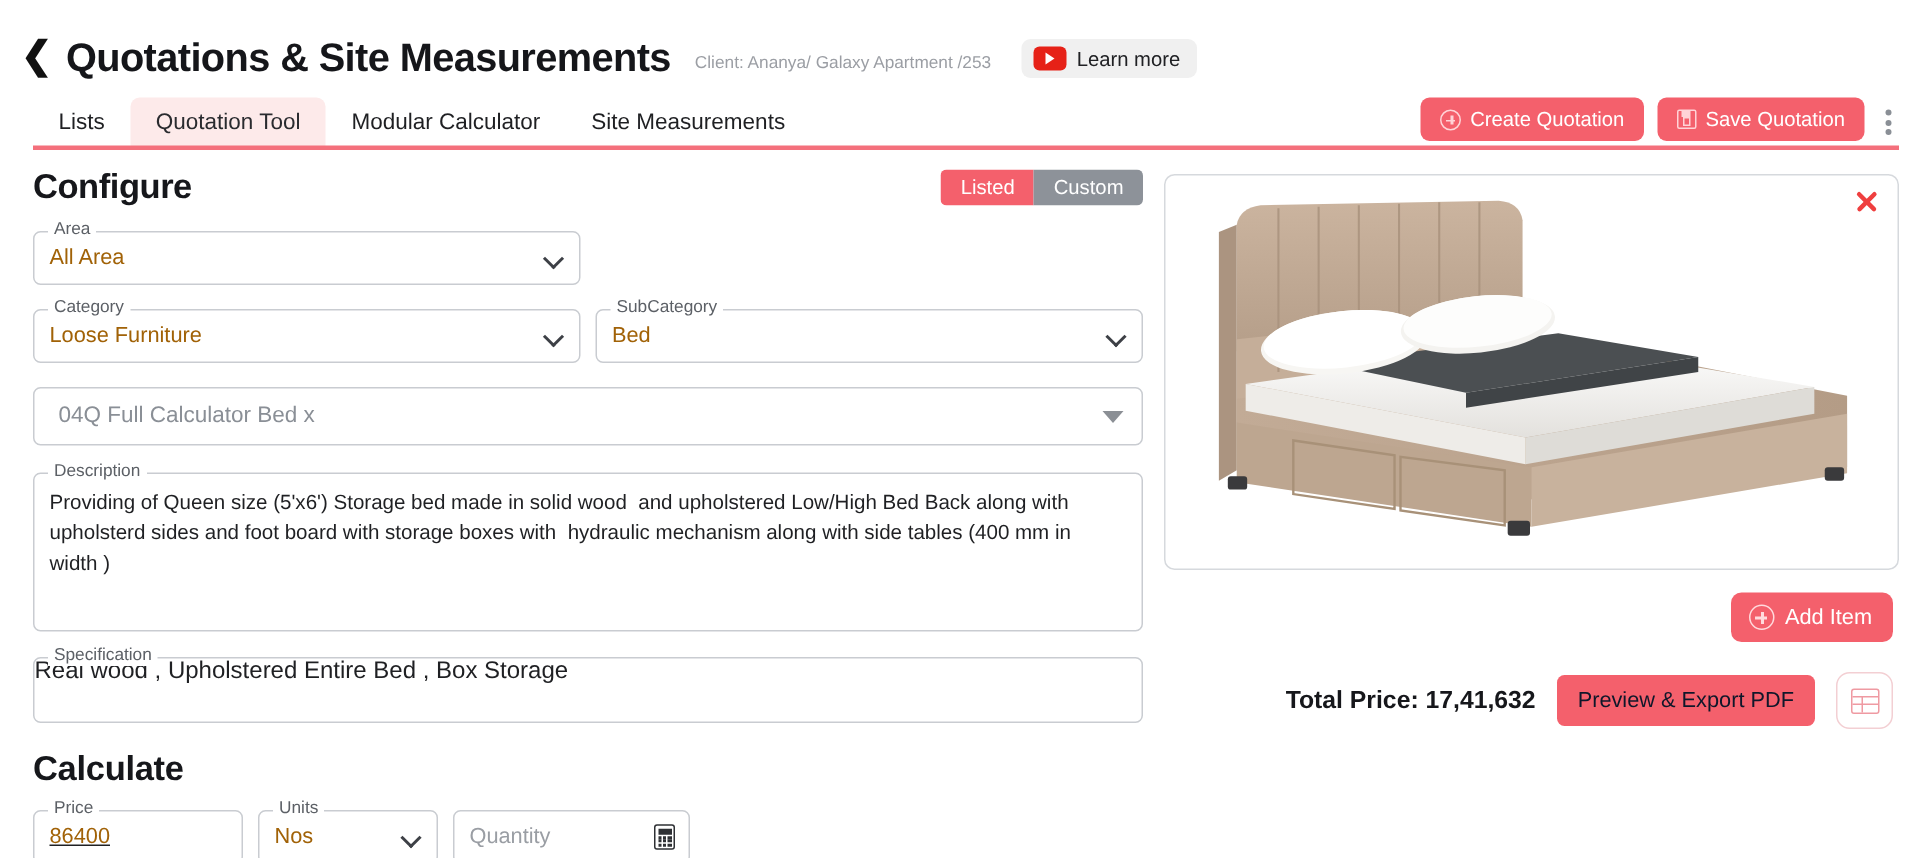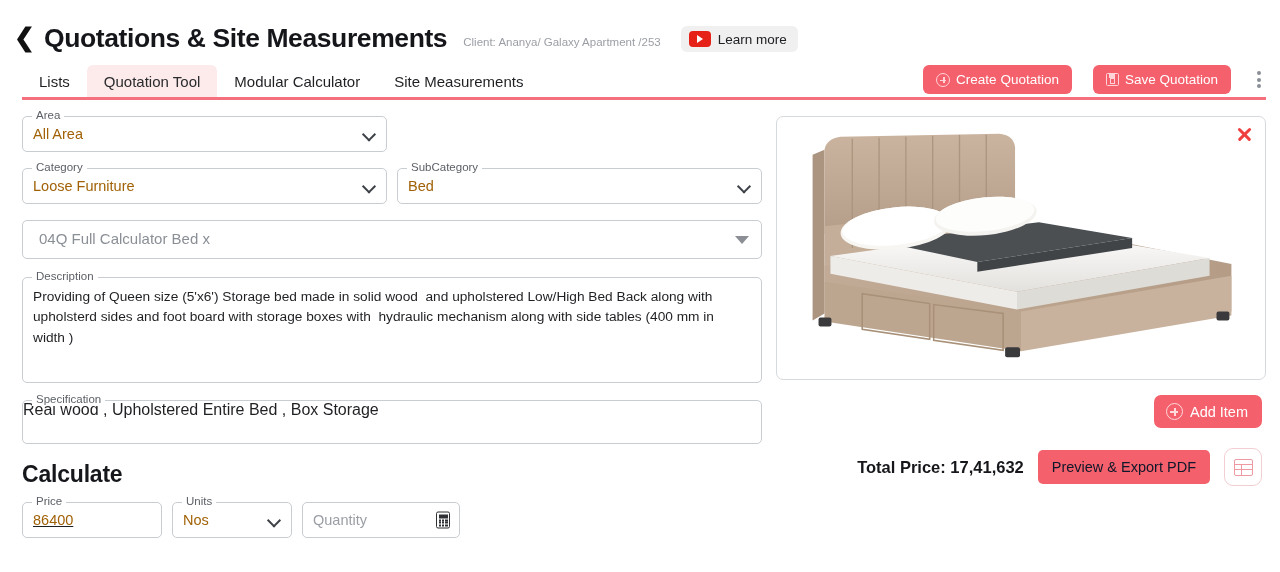--- a/index.html
+++ b/index.html
@@ -67,22 +67,22 @@
     padding: 8px 17px 10px 17px;
     cursor: pointer; border-radius: 6px 6px 0 0;
     white-space: nowrap;
   }
   .tab.active { background: #fdeaea; color: #2a2b2f; }
   .tab-underline {
     position: absolute; left: 22px; right: 14px; bottom: 0;
     height: 3px; background: #f4707c;
   }
   .tab-actions {
-    margin-left: auto; display: flex; align-items: center;
-    gap: 21px; padding-right: 14px; padding-bottom: 6px;
+    margin-left: auto; display: flex; align-items: flex-end;
+    gap: 9px; padding-right: 14px; padding-bottom: 6px;
   }
   .btn-red {
     background: #f4606c; color: #fff; border: none;
     border-radius: 6px; padding: 7px 13px;
     font-size: 13.5px; cursor: pointer;
     display: flex; align-items: center; gap: 6px;
     font-family: "Liberation Sans", sans-serif;
     white-space: nowrap;
   }
   .icon-circle-plus {
@@ -322,20 +322,27 @@
   </div>
   <div class="tab-underline"></div>
 </div>
 
 <div class="author">Author: Vivek Rai</div>
 
 <div class="body-wrap">
 
   <div class="left-col">
 
+    <div class="section-row">
+      <span class="section-title">Configure</span>
+      <div class="seg-toggle">
+        <span class="seg active">Listed</span>
+        <span class="seg">Custom</span>
+      </div>
+    </div>
 
     <div class="field field-area">
       <span class="flabel">Area</span>
       <div class="value">All Area</div>
       <span class="chev"></span>
     </div>
 
     <div class="row-2">
       <div class="field">
         <span class="flabel">Category</span>

